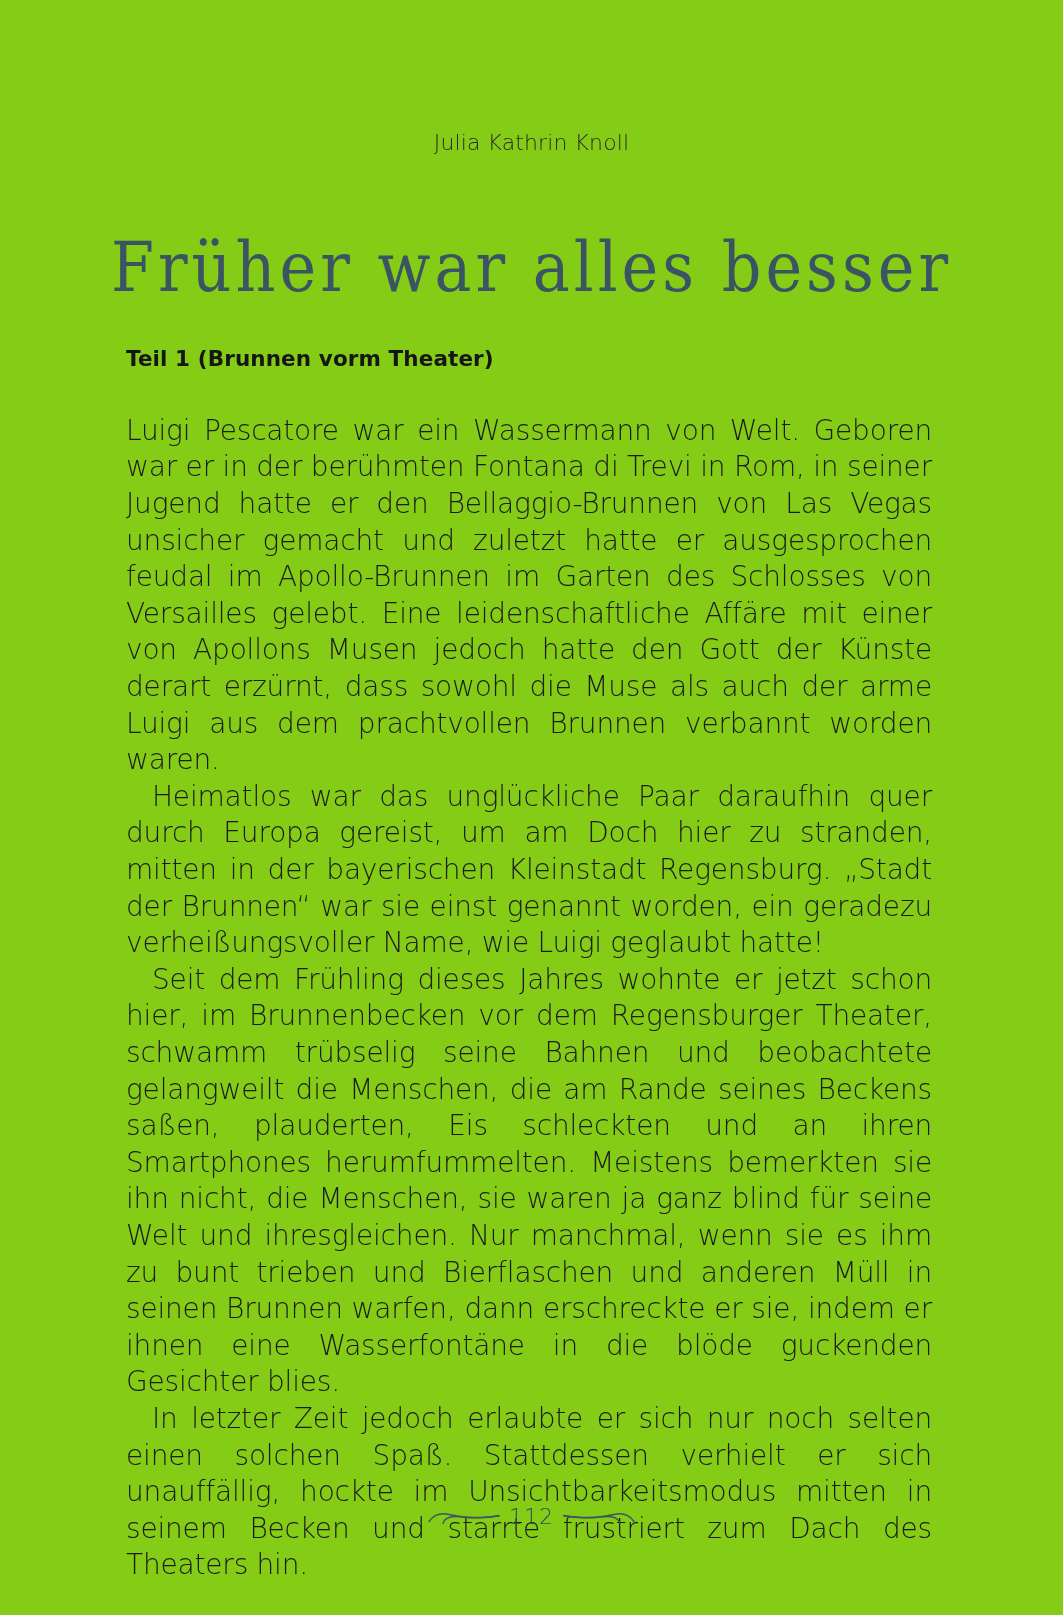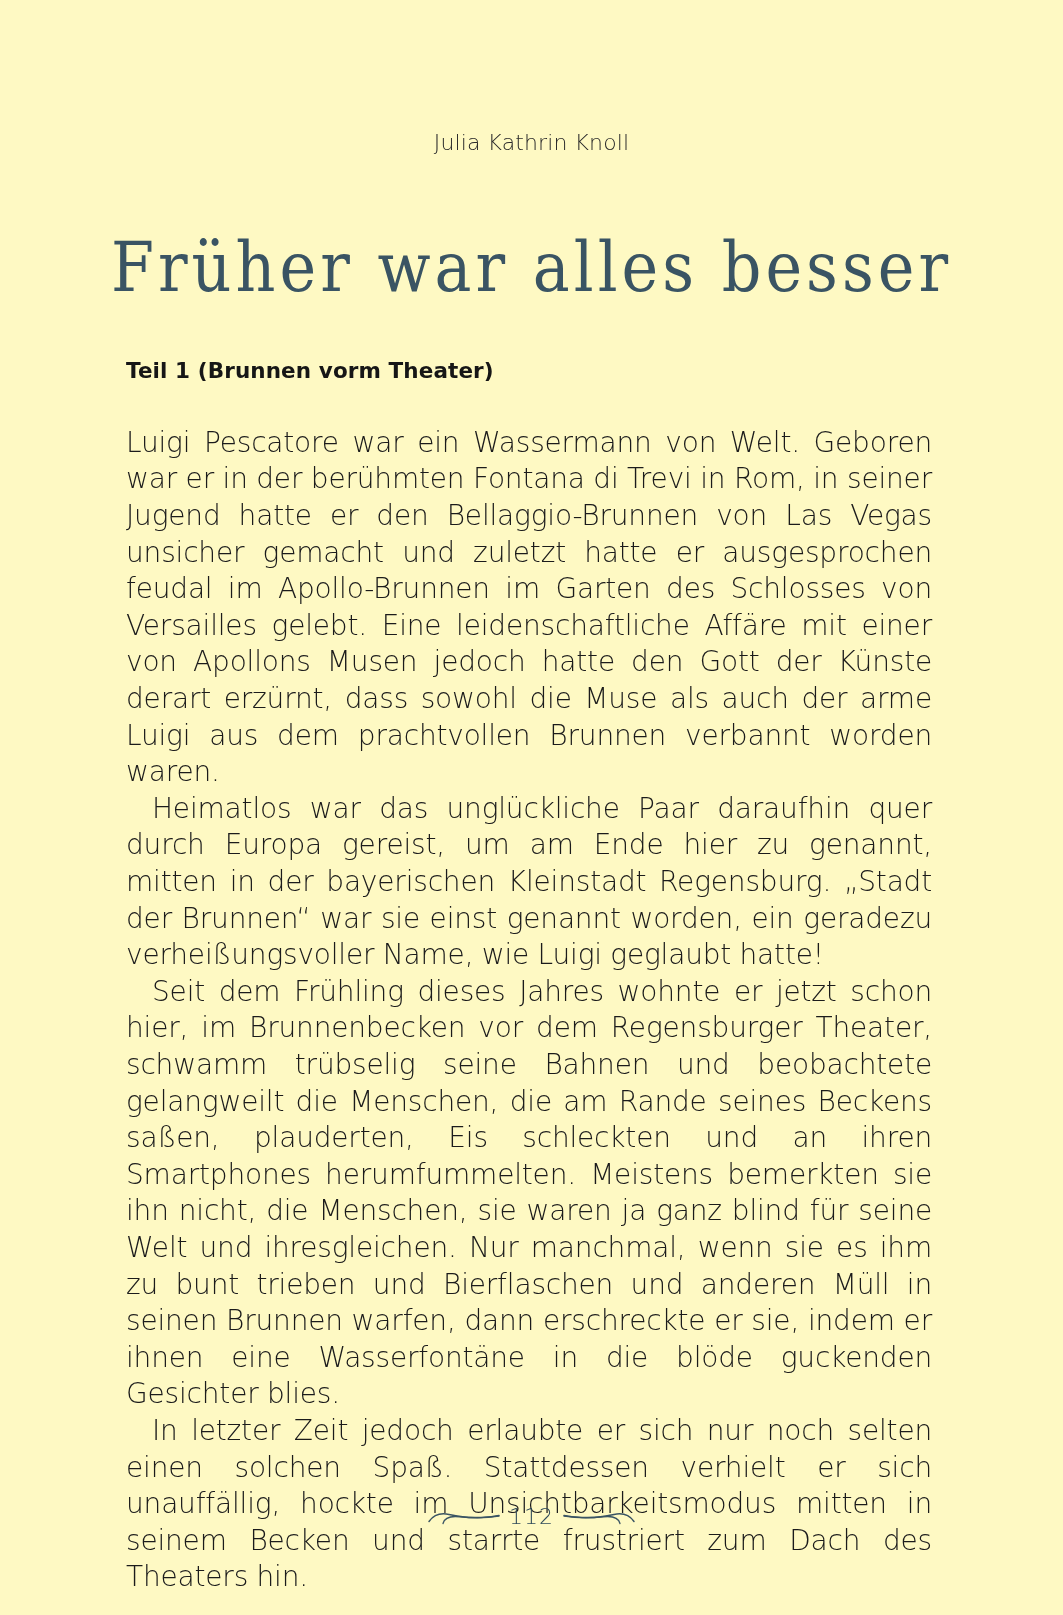--- a/index.html
+++ b/index.html
@@ -13,21 +13,21 @@
     height: 1615px;
     position: relative;
     font-family: "Liberation Sans", sans-serif;
     color: #1a1a1a;
     overflow: hidden;
   }
 
   .page {
     position: absolute;
     inset: 0;
-    background: #fef9c3;
+    background: #84cc16;
   }
 
   
   .author {
     position: absolute;
     left: 0;
     right: 0;
     top: 132px;
     text-align: center;
     font-family: "DejaVu Sans", sans-serif;
@@ -55,21 +55,20 @@
     transform: scaleY(1.12);
     transform-origin: center top;
   }
 
   
   .column {
     position: absolute;
     left: 126px;
     top: 346px;
     width: 806px;
-    margin-top: 12px;
   }
 
   .section-heading {
     font-family: "DejaVu Sans", sans-serif;
     font-weight: 700;
     font-size: 21.5px;
     line-height: 1.25;
     letter-spacing: 0.1px;
     color: #161616;
     margin: 0 0 40px 0;
@@ -122,21 +121,21 @@
 
   <div class="author">Julia Kathrin Knoll</div>
 
   <h1 class="title">Früher war alles besser</h1>
 
   <div class="column">
 
     <h2 class="section-heading">Teil 1 (Brunnen vorm Theater)</h2>
 
     <p class="body-text">Luigi Pescatore war ein Wassermann von Welt. Geboren war er in der berühmten Fontana di Trevi in Rom, in seiner Jugend hatte er den Bellaggio-Brunnen von Las Vegas unsicher gemacht und zuletzt hatte er ausgesprochen feudal im Apollo-Brunnen im Garten des Schlosses von Versailles gelebt. Eine leidenschaftliche Affäre mit einer von Apollons Musen jedoch hatte den Gott der Künste derart erzürnt, dass sowohl die Muse als auch der arme Luigi aus dem prachtvollen Brunnen verbannt worden waren.</p>
-    <p class="body-text">Heimatlos war das unglückliche Paar daraufhin quer durch Europa gereist, um am Ende hier zu genannt, mitten in der bayerischen Kleinstadt Regensburg. „Stadt der Brunnen“ war sie einst genannt worden, ein geradezu verheißungsvoller Name, wie Luigi geglaubt hatte!</p>
+    <p class="body-text">Heimatlos war das unglückliche Paar daraufhin quer durch Europa gereist, um am Doch hier zu stranden, mitten in der bayerischen Kleinstadt Regensburg. „Stadt der Brunnen“ war sie einst genannt worden, ein geradezu verheißungsvoller Name, wie Luigi geglaubt hatte!</p>
     <p class="body-text">Seit dem Frühling dieses Jahres wohnte er jetzt schon hier, im Brunnenbecken vor dem Regensburger Theater, schwamm trübselig seine Bahnen und beobachtete gelangweilt die Menschen, die am Rande seines Beckens saßen, plauderten, Eis schleckten und an ihren Smartphones herumfummelten. Meistens bemerkten sie ihn nicht, die Menschen, sie waren ja ganz blind für seine Welt und ihresgleichen. Nur manchmal, wenn sie es ihm zu bunt trieben und Bierflaschen und anderen Müll in seinen Brunnen warfen, dann erschreckte er sie, indem er ihnen eine Wasserfontäne in die blöde guckenden Gesichter blies.</p>
     <p class="body-text">In letzter Zeit jedoch erlaubte er sich nur noch selten einen solchen Spaß. Stattdessen verhielt er sich unauffällig, hockte im Unsichtbarkeitsmodus mitten in seinem Becken und starrte frustriert zum Dach des Theaters hin.</p>
 
   </div>
 
   <div class="footer">
 
     <span>
       <svg class="flourish" width="74" height="24" viewBox="0 0 74 24" fill="none" aria-hidden="true">
         <path d="M2 16.5 C7 9.5, 13 7.5, 22 9.5 C31 11.5, 41 13.2, 54 12.4 C62 11.9, 68 11.2, 72 10.4" stroke="#3a5463" stroke-width="1.5" stroke-linecap="round" fill="none"></path>

